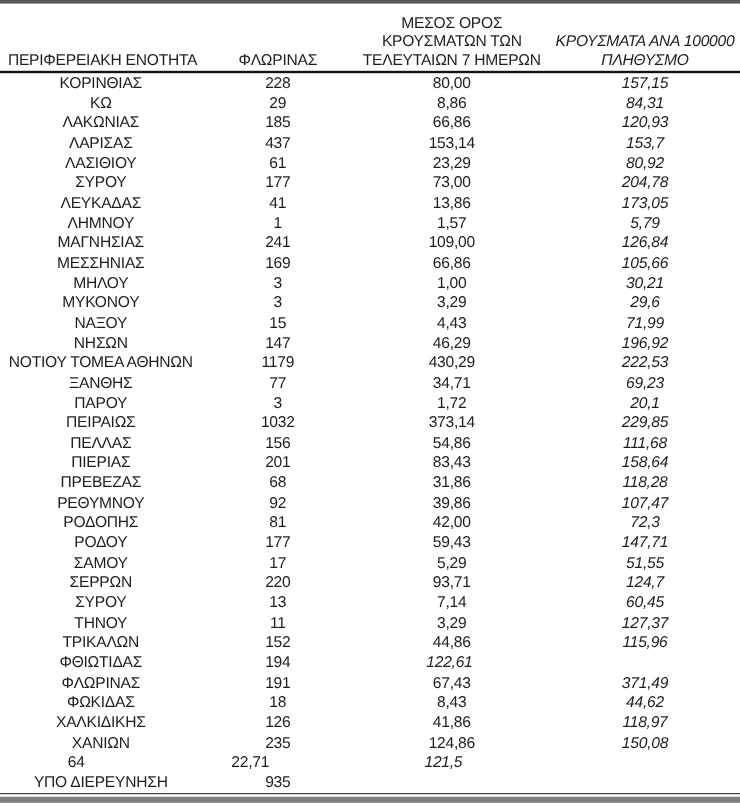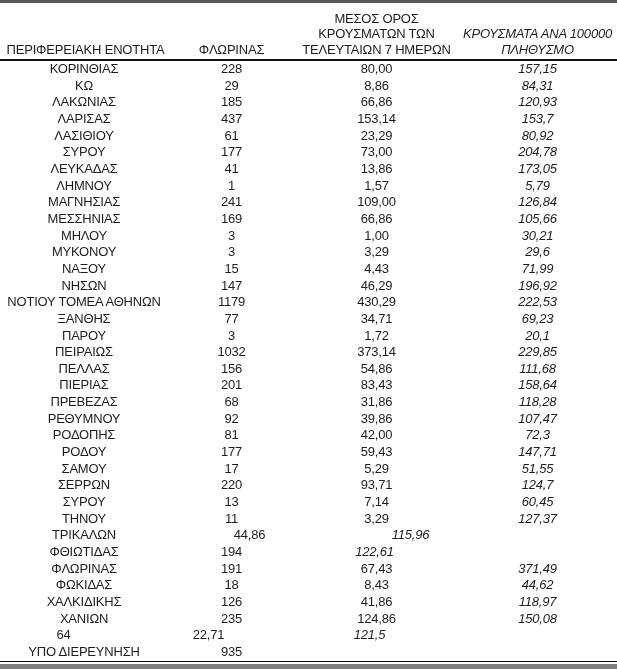--- a/index.html
+++ b/index.html
@@ -216,20 +216,21 @@
         <div class="rcell c4">60,45</div>
       </div>
       <div class="row">
         <div class="rcell c1">ΤΗΝΟΥ</div>
         <div class="rcell c2">11</div>
         <div class="rcell c3">3,29</div>
         <div class="rcell c4">127,37</div>
       </div>
       <div class="row">
         <div class="rcell c1">ΤΡΙΚΑΛΩΝ</div>
+        <div class="rcell c2">152</div>
         <div class="rcell c3">44,86</div>
         <div class="rcell c4">115,96</div>
       </div>
       <div class="row">
         <div class="rcell c1">ΦΘΙΩΤΙΔΑΣ</div>
         <div class="rcell c2">194</div>
         <div class="rcell c4">122,61</div>
       </div>
       <div class="row">
         <div class="rcell c1">ΦΛΩΡΙΝΑΣ</div>

